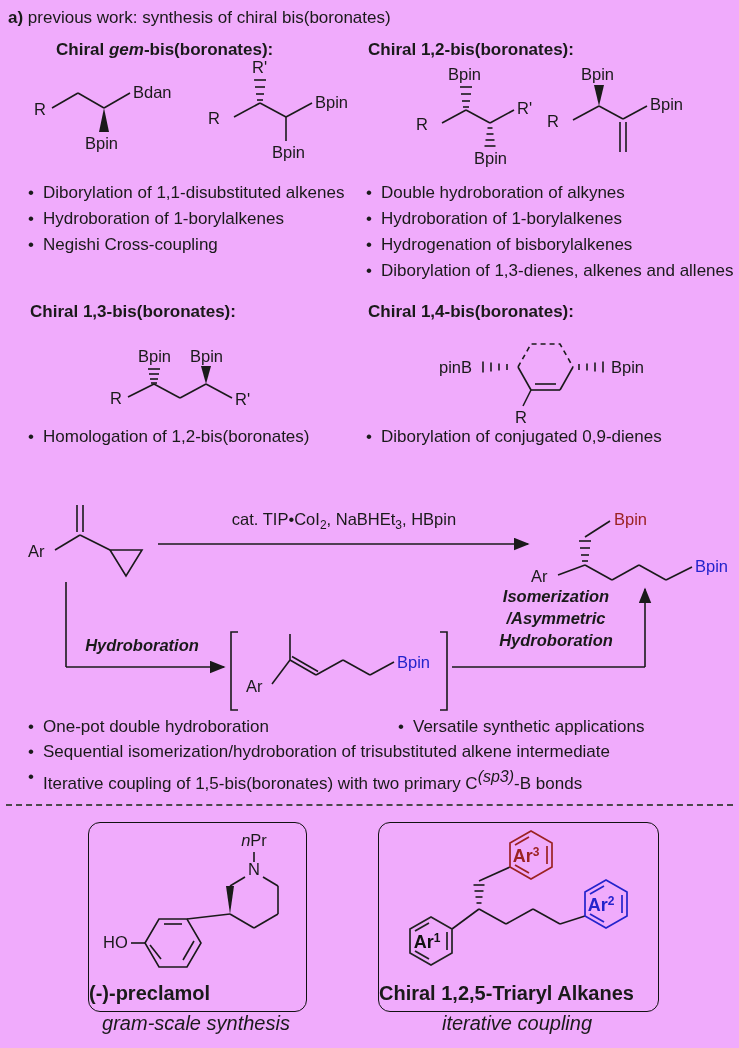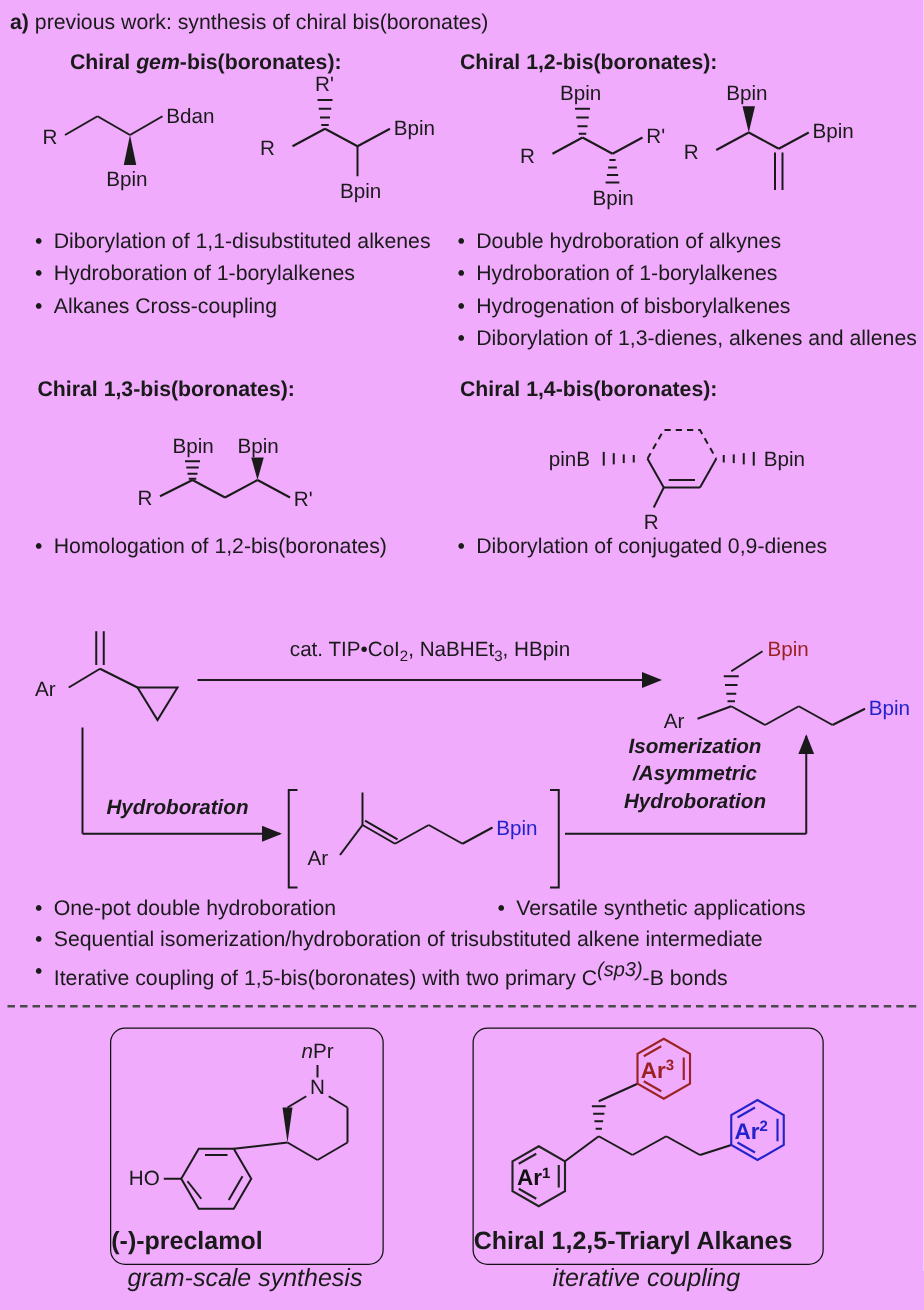--- a/index.html
+++ b/index.html
@@ -115,21 +115,21 @@
     <div class="bullet">
         <span class="dot">•</span>
         <span class="txt">Diborylation of 1,1-disubstituted alkenes</span>
       </div>
     <div class="bullet">
         <span class="dot">•</span>
         <span class="txt">Hydroboration of 1-borylalkenes</span>
       </div>
     <div class="bullet">
         <span class="dot">•</span>
-        <span class="txt">Alkanes Cross-coupling</span>
+        <span class="txt">Negishi Cross-coupling</span>
       </div>
   </div>
   <div class="blist" style="left:366px;top:180px;width:372px;">
     <div class="bullet">
         <span class="dot">•</span>
         <span class="txt">Double hydroboration of alkynes</span>
       </div>
     <div class="bullet">
         <span class="dot">•</span>
         <span class="txt">Hydroboration of 1-borylalkenes</span>

